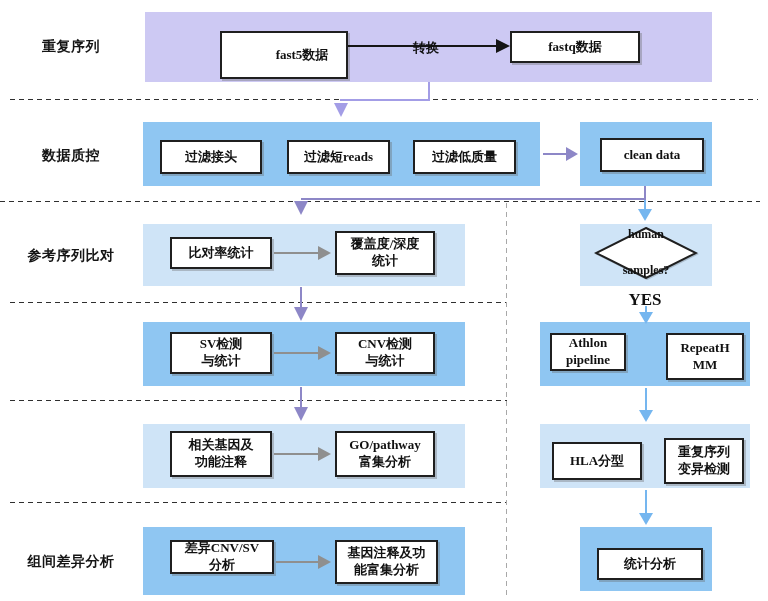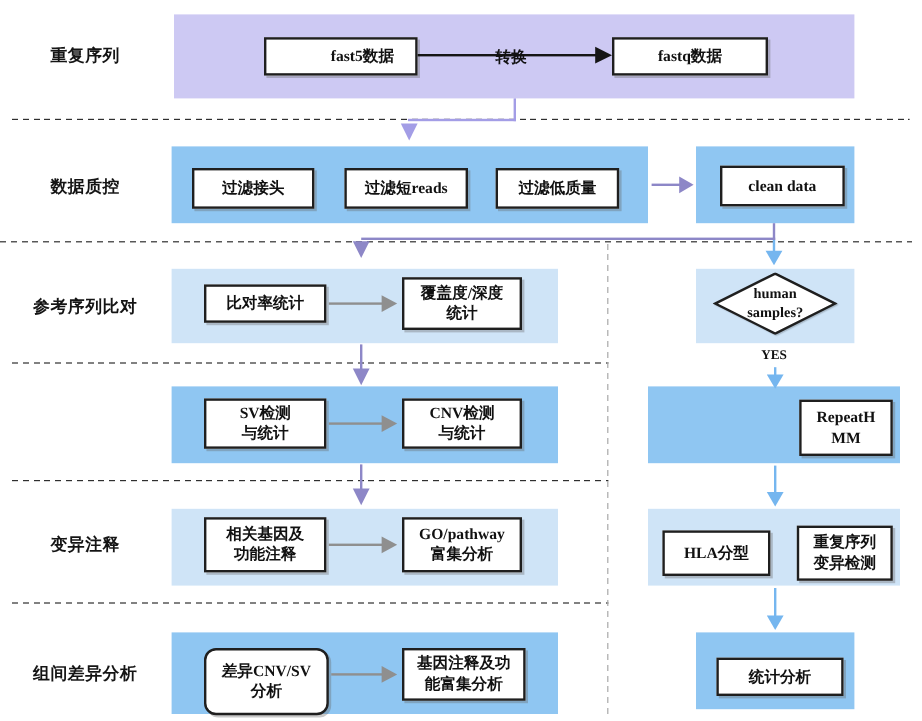--- a/index.html
+++ b/index.html
@@ -31,21 +31,21 @@
   .hd.purple{border-top:14px solid #8d87c7;}
   .hd.lav{border-top:14px solid #a39de6;}
   .hd.blue{border-top:12px solid #75b6ef;}
   .hr{position:absolute;width:0;height:0;border-top:7px solid transparent;border-bottom:7px solid transparent;}
   .hr.black{border-left:14px solid #151515;}
   .hr.purple{border-left:12px solid #8d87c7;}
   .hr.gray{border-left:13px solid #8f8f8f;}
   .diamond{position:absolute;}
   .diamond svg{position:absolute;left:0;top:0;filter:drop-shadow(1.5px 1.5px 0 rgba(0,0,0,.18));}
   .diamond .dtxt{position:absolute;inset:0;display:flex;flex-direction:column;align-items:center;
-        justify-content:center;font-family:"Liberation Serif","DejaVu Serif",serif;
+        justify-content:space-between;font-family:"Liberation Serif","DejaVu Serif",serif;
         font-weight:700;color:#111;text-align:center;}
   .serif-lbl{position:absolute;font-family:"Liberation Serif","DejaVu Serif",serif;
         font-weight:700;color:#111;text-align:center;}
 </style>
 </head>
 <body>
 
 <div id="canvas">
 
   <div class="band bg-lav" style="left:145px;top:12px;width:567px;height:70px;"></div>
@@ -63,24 +63,23 @@
   <div class="dash-h" style="left:10px;top:99px;width:748px;"></div>
   <div class="dash-h" style="left:0px;top:201px;width:760px;"></div>
   <div class="dash-h" style="left:10px;top:302px;width:497px;"></div>
   <div class="dash-h" style="left:10px;top:400px;width:497px;"></div>
   <div class="dash-h" style="left:10px;top:502px;width:497px;"></div>
   <div class="dash-v" style="left:506px;top:203px;height:394px;"></div>
 
   <div class="lbl" style="top:38px;">重复序列</div>
   <div class="lbl" style="top:147px;">数据质控</div>
   <div class="lbl" style="top:247px;">参考序列比对</div>
-  <div class="lbl" style="top:445px;">变异注释</div>
   <div class="lbl" style="top:553px;">组间差异分析</div>
 
-  <div class="wbox" style="left:220px;top:31px;width:128px;height:32px;padding-left:36px;">
+  <div class="wbox" style="left:220px;top:31px;width:128px;height:48px;padding-left:36px;">
     <span>fast5数据</span>
   </div>
   <div class="hline c-black" style="left:348px;top:45px;width:150px;"></div>
   <div class="hr black" style="left:496px;top:39px;"></div>
   <div class="serif-lbl" style="left:404px;top:39px;width:44px;font-size:13px;">转换</div>
   <div class="wbox" style="left:510px;top:31px;width:130px;height:32px;">
     <span>fastq数据</span>
   </div>
 
   <div class="vline c-lav" style="left:428px;top:82px;height:19px;"></div>
@@ -124,33 +123,37 @@
     </svg>
     <div class="dtxt" style="font-size:12px;line-height:1.3;">
       <span>human</span>
       <span>samples?</span>
     </div>
   </div>
 
   <div class="vline c-purple" style="left:300px;top:287px;height:22px;"></div>
   <div class="hd purple" style="left:294px;top:307px;"></div>
 
-  <div class="serif-lbl" style="left:620px;top:290px;width:50px;font-size:11px;">YES</div>
+  <div class="serif-lbl" style="left:620px;top:290px;width:50px;font-size:17px;">YES</div>
   <div class="vline c-blue" style="left:645px;top:306px;height:8px;"></div>
   <div class="hd blue" style="left:639px;top:312px;"></div>
 
   <div class="wbox" style="left:170px;top:332px;width:102px;height:42px;">
     <span>SV检测</span>
     <span>与统计</span>
   </div>
   <div class="hline c-gray" style="left:274px;top:352px;width:46px;"></div>
   <div class="hr gray" style="left:318px;top:346px;"></div>
   <div class="wbox" style="left:335px;top:332px;width:100px;height:42px;">
     <span>CNV检测</span>
     <span>与统计</span>
+  </div>
+  <div class="wbox" style="left:550px;top:333px;width:76px;height:38px;">
+    <span>Athlon</span>
+    <span>pipeline</span>
   </div>
   <div class="wbox" style="left:666px;top:333px;width:78px;height:47px;">
     <span>RepeatH</span>
     <span>MM</span>
   </div>
 
   <div class="vline c-purple" style="left:300px;top:387px;height:22px;"></div>
   <div class="hd purple" style="left:294px;top:407px;"></div>
   <div class="vline c-blue" style="left:645px;top:388px;height:24px;"></div>
   <div class="hd blue" style="left:639px;top:410px;"></div>
@@ -170,21 +173,21 @@
   </div>
   <div class="wbox" style="left:664px;top:438px;width:80px;height:46px;">
     <span>重复序列</span>
     <span>变异检测</span>
   </div>
 
 
   <div class="vline c-blue" style="left:645px;top:490px;height:24px;"></div>
   <div class="hd blue" style="left:639px;top:513px;"></div>
 
-  <div class="wbox" style="left:170px;top:540px;width:104px;height:56px;border-radius:10px;">
+  <div class="wbox" style="left:170px;top:540px;width:104px;height:34px;">
     <span>差异CNV/SV</span>
     <span>分析</span>
   </div>
   <div class="hline c-gray" style="left:276px;top:561px;width:44px;"></div>
   <div class="hr gray" style="left:318px;top:555px;"></div>
   <div class="wbox" style="left:335px;top:540px;width:103px;height:44px;">
     <span>基因注释及功</span>
     <span>能富集分析</span>
   </div>
   <div class="wbox" style="left:597px;top:548px;width:106px;height:32px;text-align:right;">

